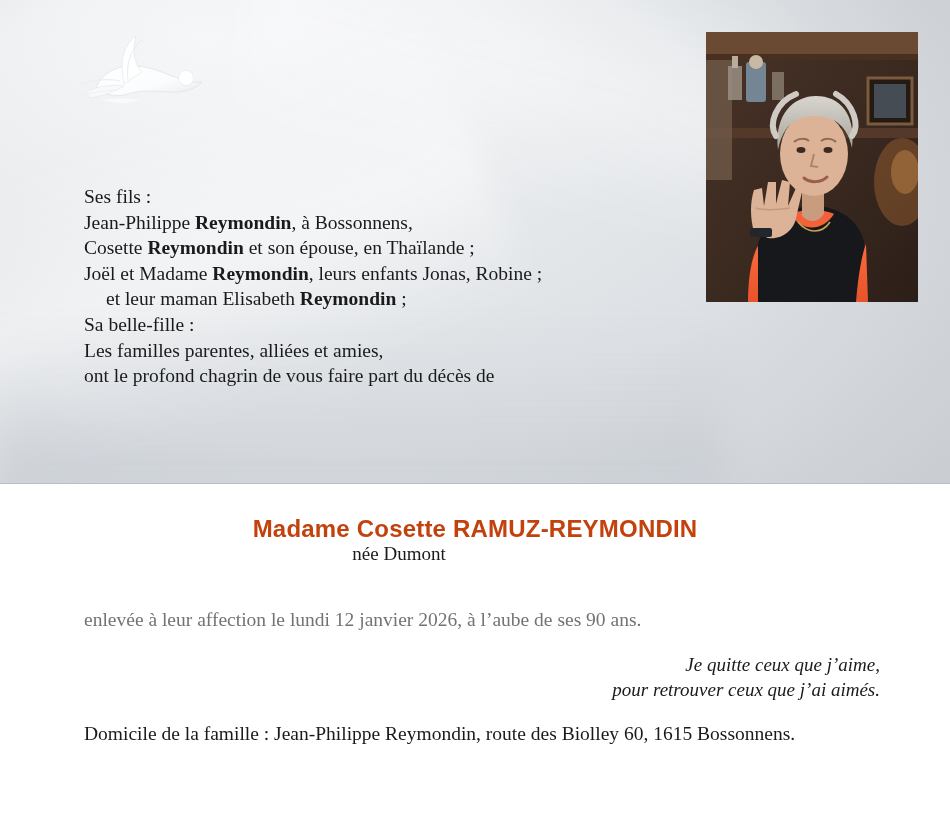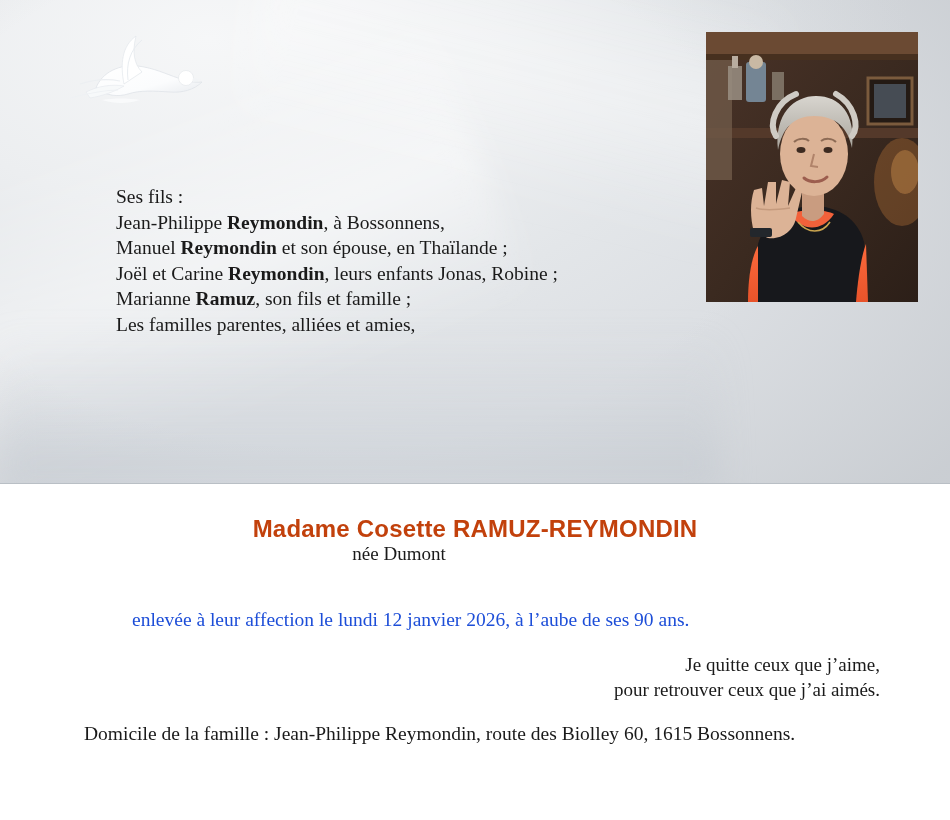--- a/index.html
+++ b/index.html
@@ -83,21 +83,21 @@
 
   
   #family-text {
     position: absolute;
     left: 84px; top: 184px;
     width: 600px;
     font-size: 19.5px;
     line-height: 25.6px;
     color: #1a1a1a;
   }
-  #family-text .line { white-space: pre; margin-left: 32px; }
+  #family-text .line { white-space: pre; }
   #family-text .indent { padding-left: 22px; }
   #family-text b { font-weight: bold; }
 
   
   #lower {
     position: absolute;
     left: 0; top: 484px;
     width: 950px; height: 336px;
     background: #ffffff;
   }
@@ -118,28 +118,28 @@
     width: 798px;
     text-align: center;
     font-size: 19px;
     color: #1a1a1a;
   }
   #death-line {
     position: absolute;
     left: 84px; top: 125px;
     width: 790px;
     font-size: 19.5px;
-    color: #1d4ed8;
-    margin-left: 48px;
+    color: #737373;
   }
   #quote {
     position: absolute;
     right: 70px; top: 168px;
     width: 520px;
     text-align: right;
+    font-style: italic;
     font-size: 19px;
     line-height: 25px;
     color: #1a1a1a;
   }
   #closing {
     position: absolute;
     left: 84px; top: 237px;
     width: 820px;
     font-size: 19.5px;
     line-height: 26px;
@@ -177,24 +177,26 @@
       <path d="M18 56 C30 52, 44 50, 58 53" fill="none" stroke="#eceff2" stroke-width="1.2"></path>
       <path d="M8 70 C24 66, 40 62, 56 62" fill="none" stroke="#eef1f4" stroke-width="1.2"></path>
 
       <path d="M40 72 C52 70, 66 70, 78 72 C66 76, 52 76, 40 72 Z" fill="#fafbfc" opacity="0.9"></path>
     </svg>
   </div>
 
   <div id="family-text">
       <div class="line"><span>Ses fils :</span></div>
       <div class="line"><span>Jean-Philippe </span><b>Reymondin</b><span>, à Bossonnens,</span></div>
-      <div class="line"><span>Manuel </span><b>Reymondin</b><span> et son épouse, en Thaïlande ;</span></div>
-      <div class="line"><span>Joël et Carine </span><b>Reymondin</b><span>, leurs enfants Jonas, Robine ;</span></div>
-      <div class="line"><span>Marianne </span><b>Ramuz</b><span>, son fils et famille ;</span></div>
+      <div class="line"><span>Cosette </span><b>Reymondin</b><span> et son épouse, en Thaïlande ;</span></div>
+      <div class="line"><span>Joël et Madame </span><b>Reymondin</b><span>, leurs enfants Jonas, Robine ;</span></div>
+      <div class="line indent"><span>et leur maman Elisabeth </span><b>Reymondin</b><span> ;</span></div>
+      <div class="line"><span>Sa belle-fille :</span></div>
       <div class="line"><span>Les familles parentes, alliées et amies,</span></div>
+      <div class="line"><span>ont le profond chagrin de vous faire part du décès de</span></div>
     </div>
 </div>
 
 <div id="panel-divider"></div>
 
 <div id="photo-frame">
   <svg viewBox="0 0 212 270" width="212" height="270" aria-hidden="true">
     <defs>
       <linearGradient id="wallg" x1="0" y1="0" x2="1" y2="1">
         <stop offset="0%" stop-color="#4a3328"></stop>

